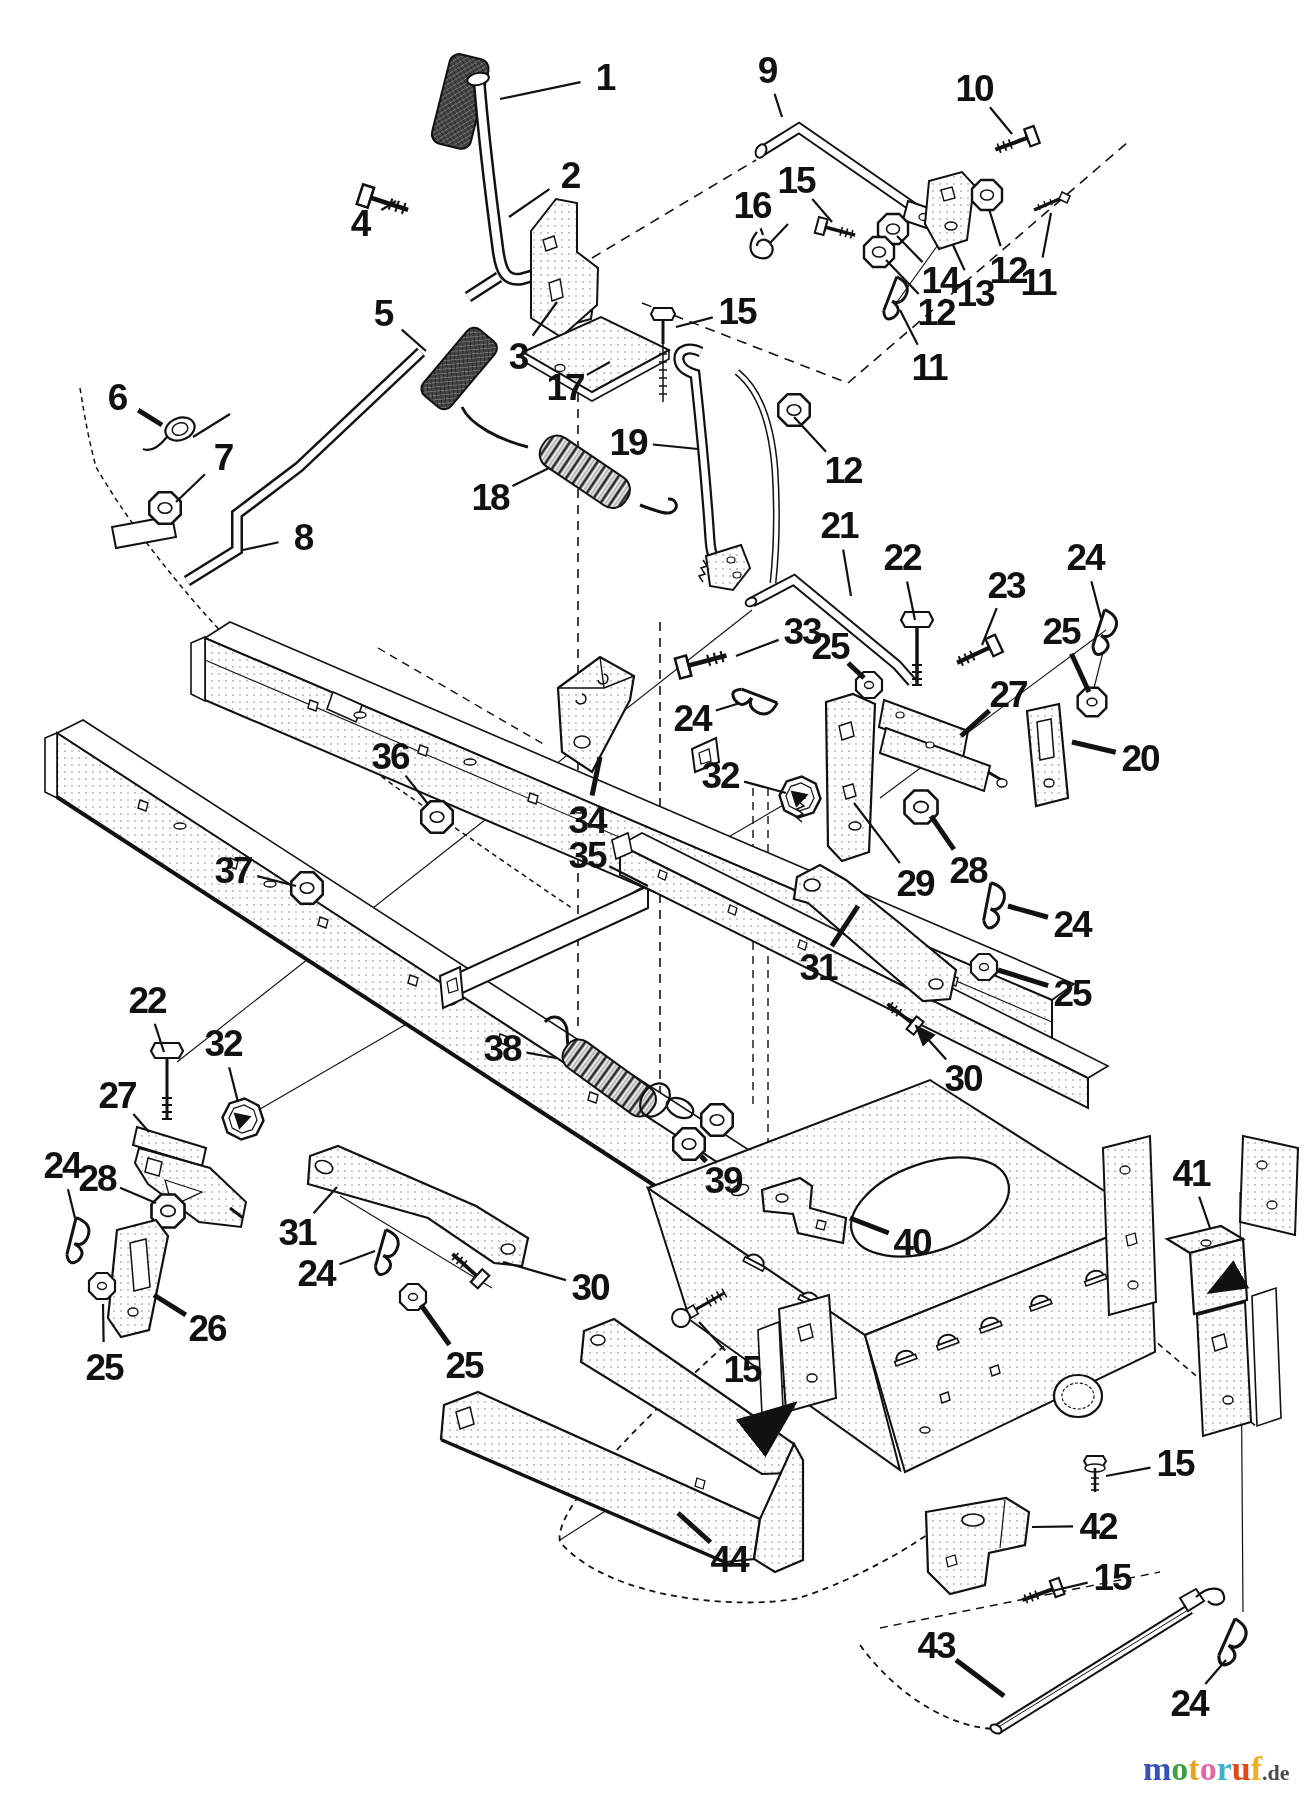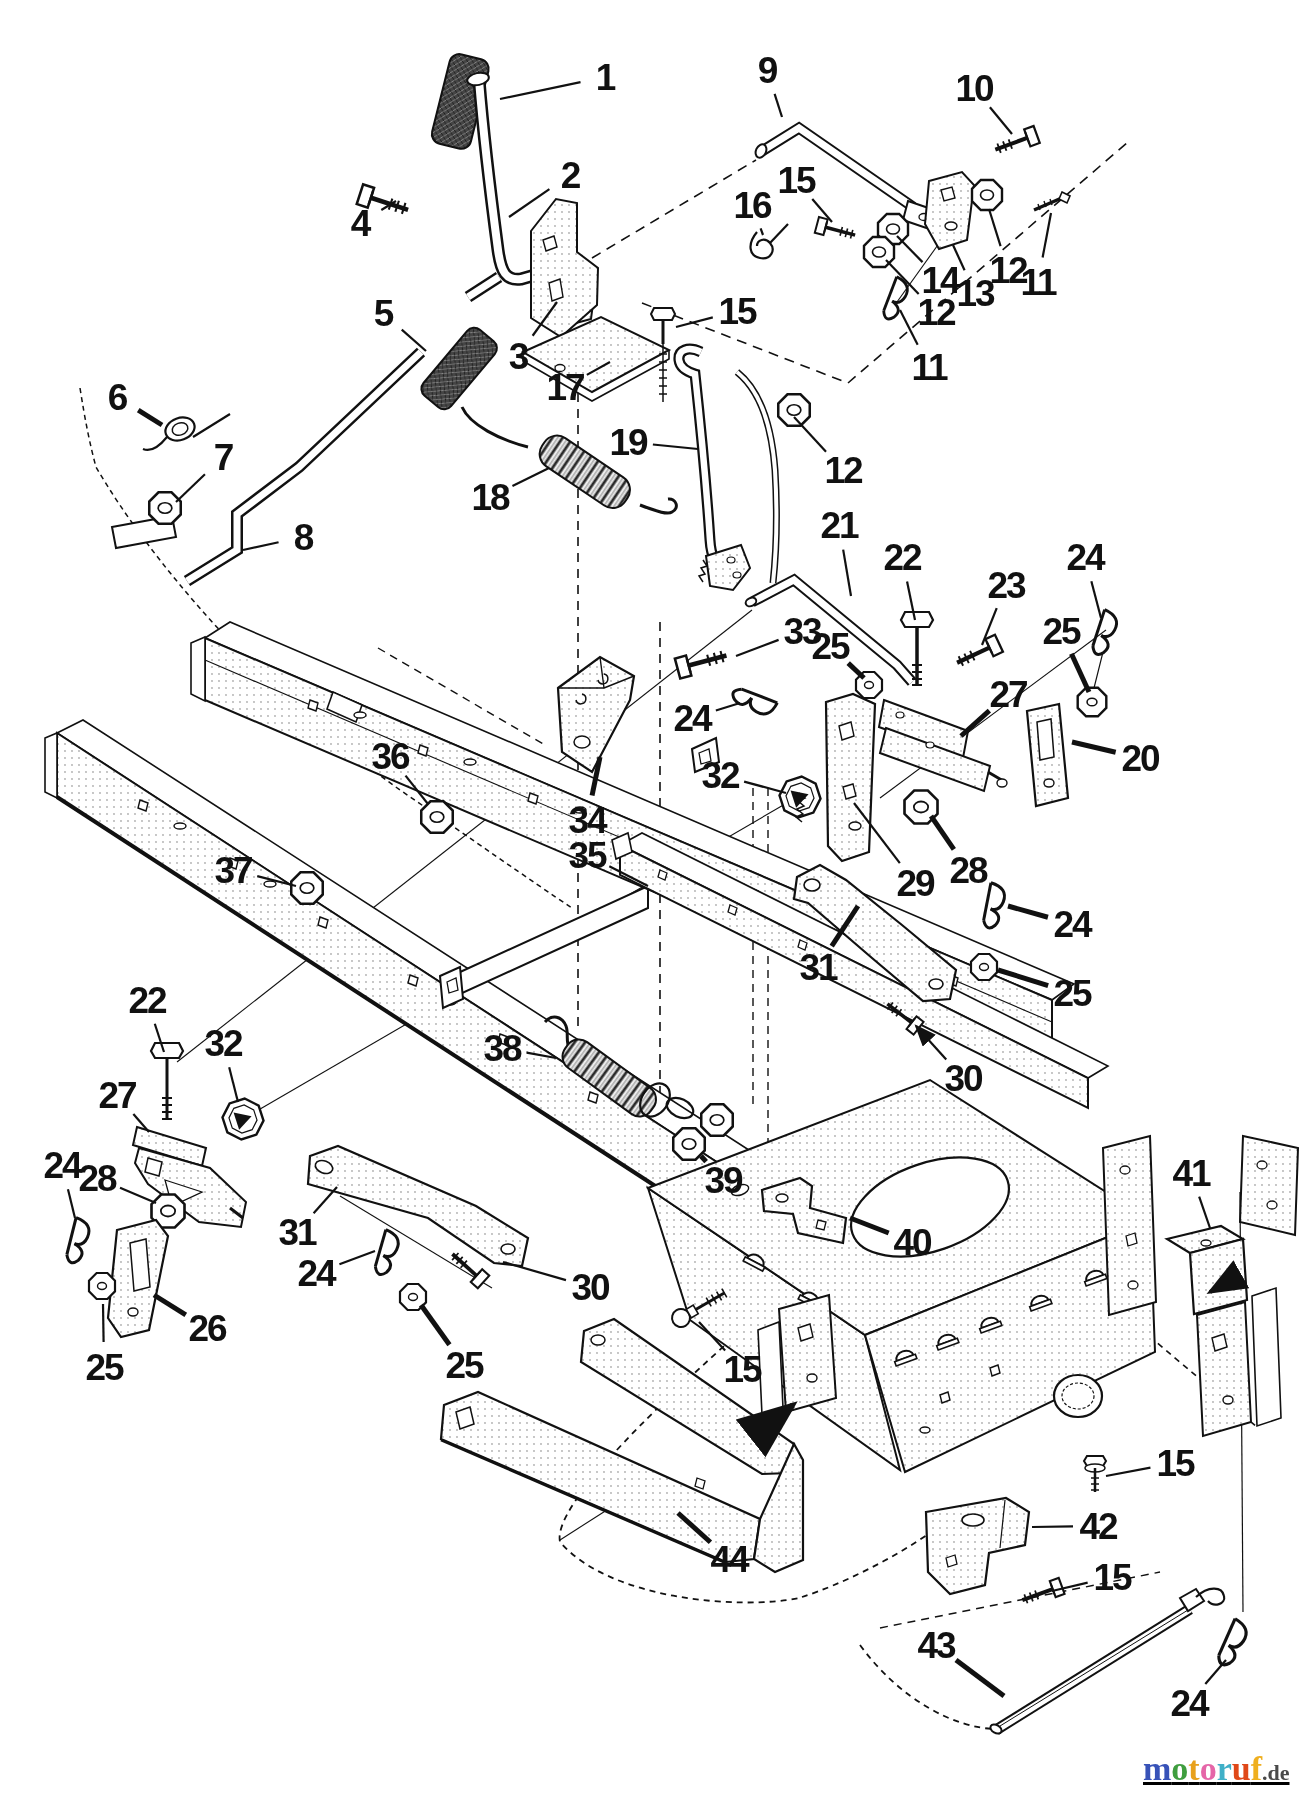--- a/index.html
+++ b/index.html
@@ -2,21 +2,21 @@
 <html><head>
 <meta charset="utf-8">
 <style>
   html,body{margin:0;padding:0;background:#888;}
   #stage{position:relative;width:1305px;height:1800px;background:#ffffff;margin:0 auto;overflow:hidden;
          font-family:"Liberation Sans",sans-serif;}
   svg{position:absolute;left:0;top:0;}
   .callout-num{font-family:"Liberation Sans",sans-serif;font-weight:900;font-size:37px;
                letter-spacing:-2px;fill:#111;text-anchor:middle;}
   .watermark{position:absolute;font-family:"Liberation Serif",serif;font-weight:bold;
-             font-size:34px;white-space:nowrap;text-decoration:underline;}
+             font-size:34px;white-space:nowrap;}
   .wm-suffix{font-size:22px;}
 </style>
 </head>
 <body>
 
 <div id="stage">
 
 <svg id="diagram" width="1305" height="1800" viewBox="0 0 1305 1800">
 <defs>
   <pattern id="dots" width="7" height="7" patternUnits="userSpaceOnUse">

